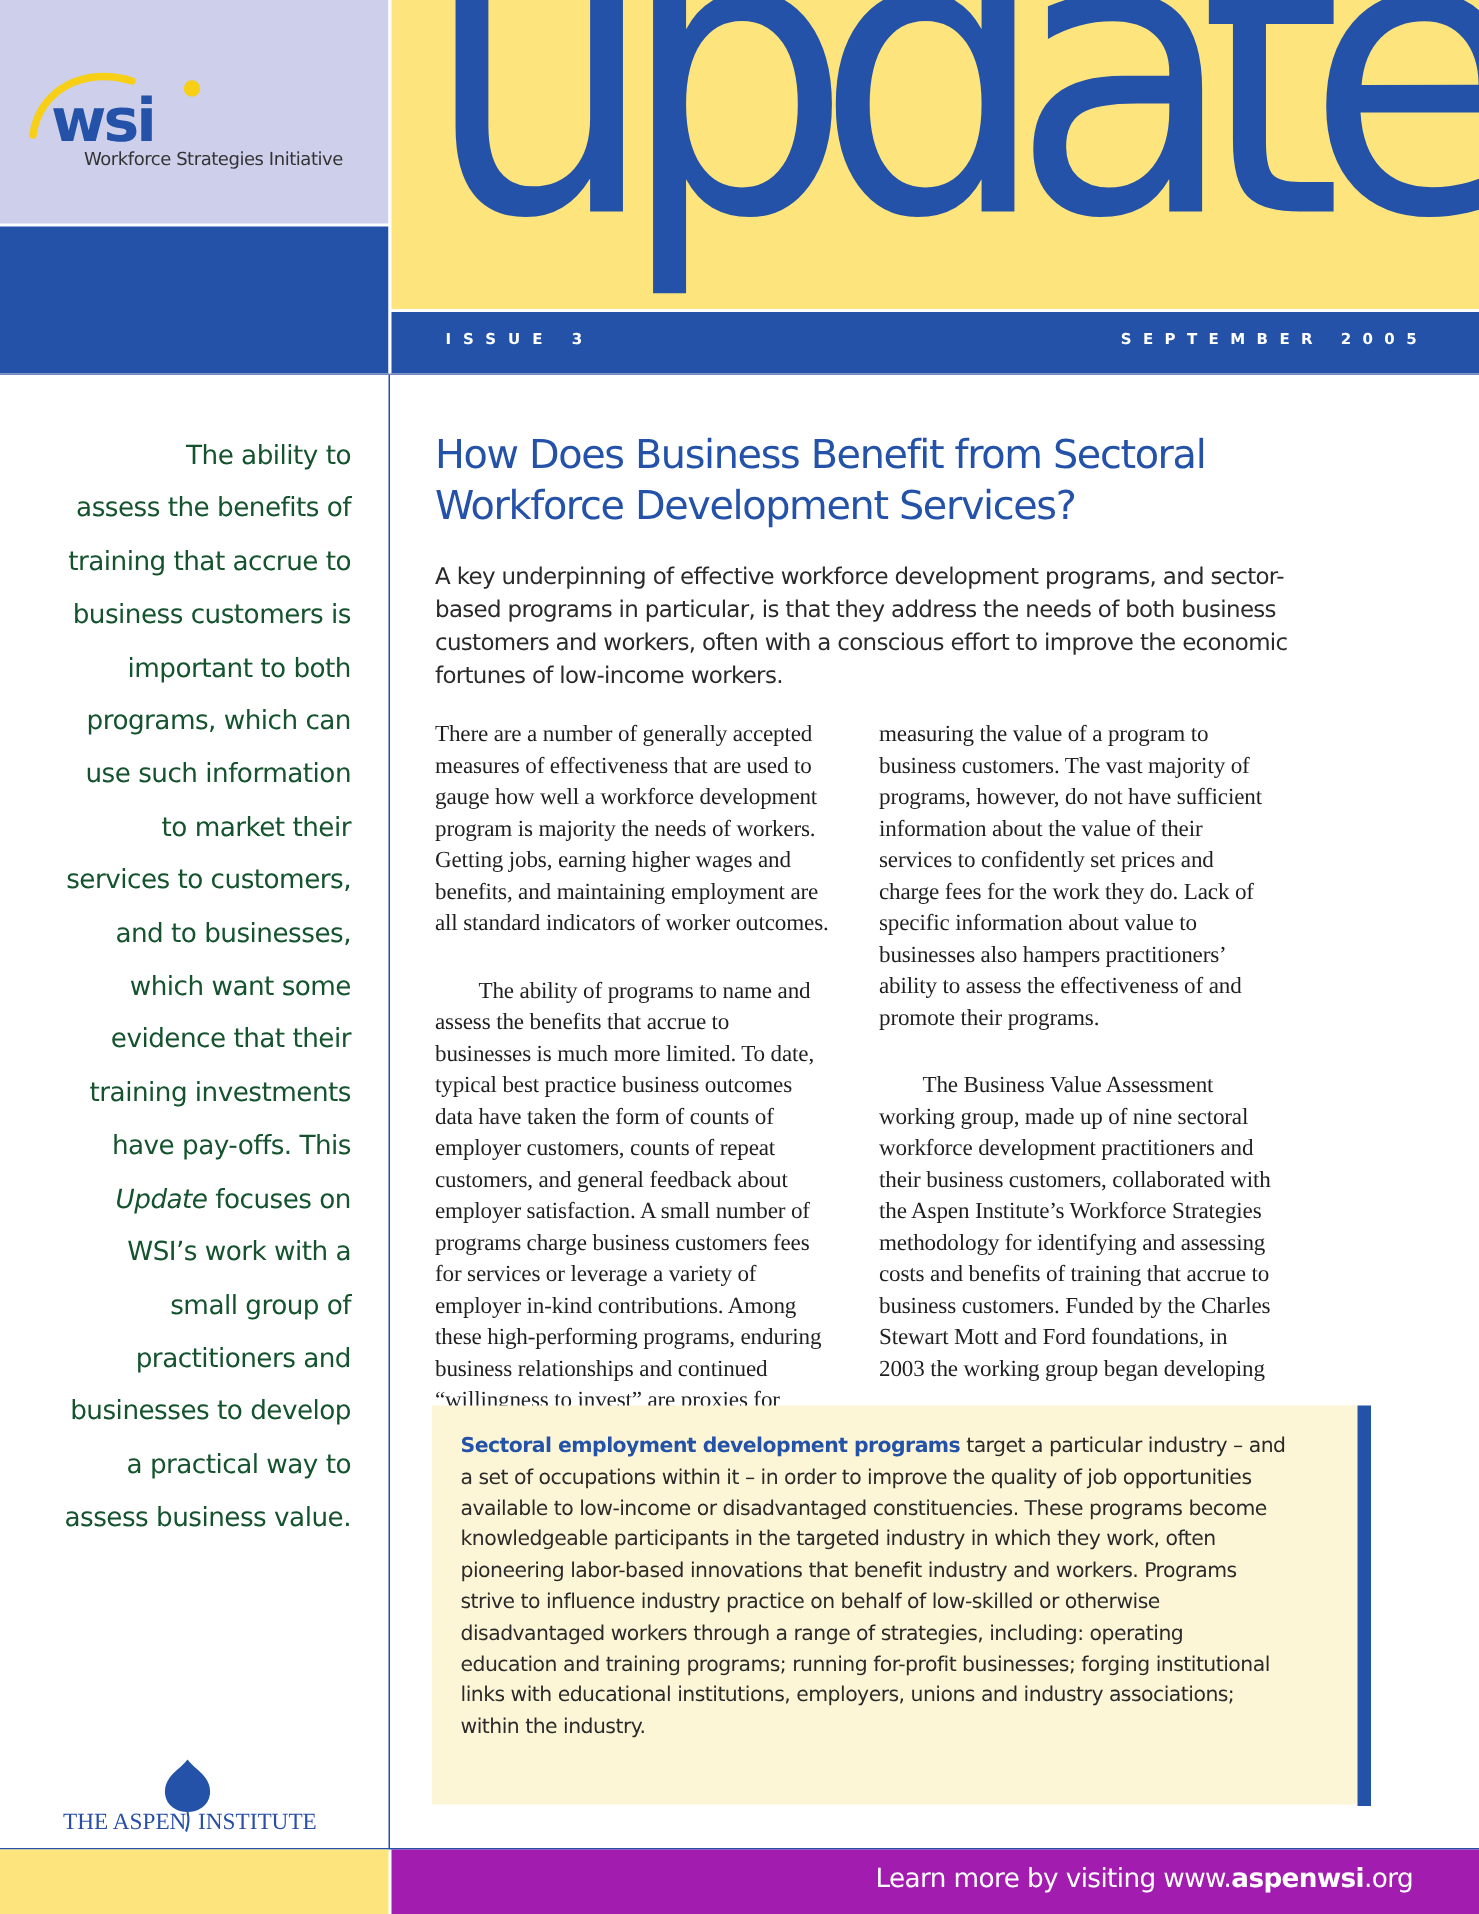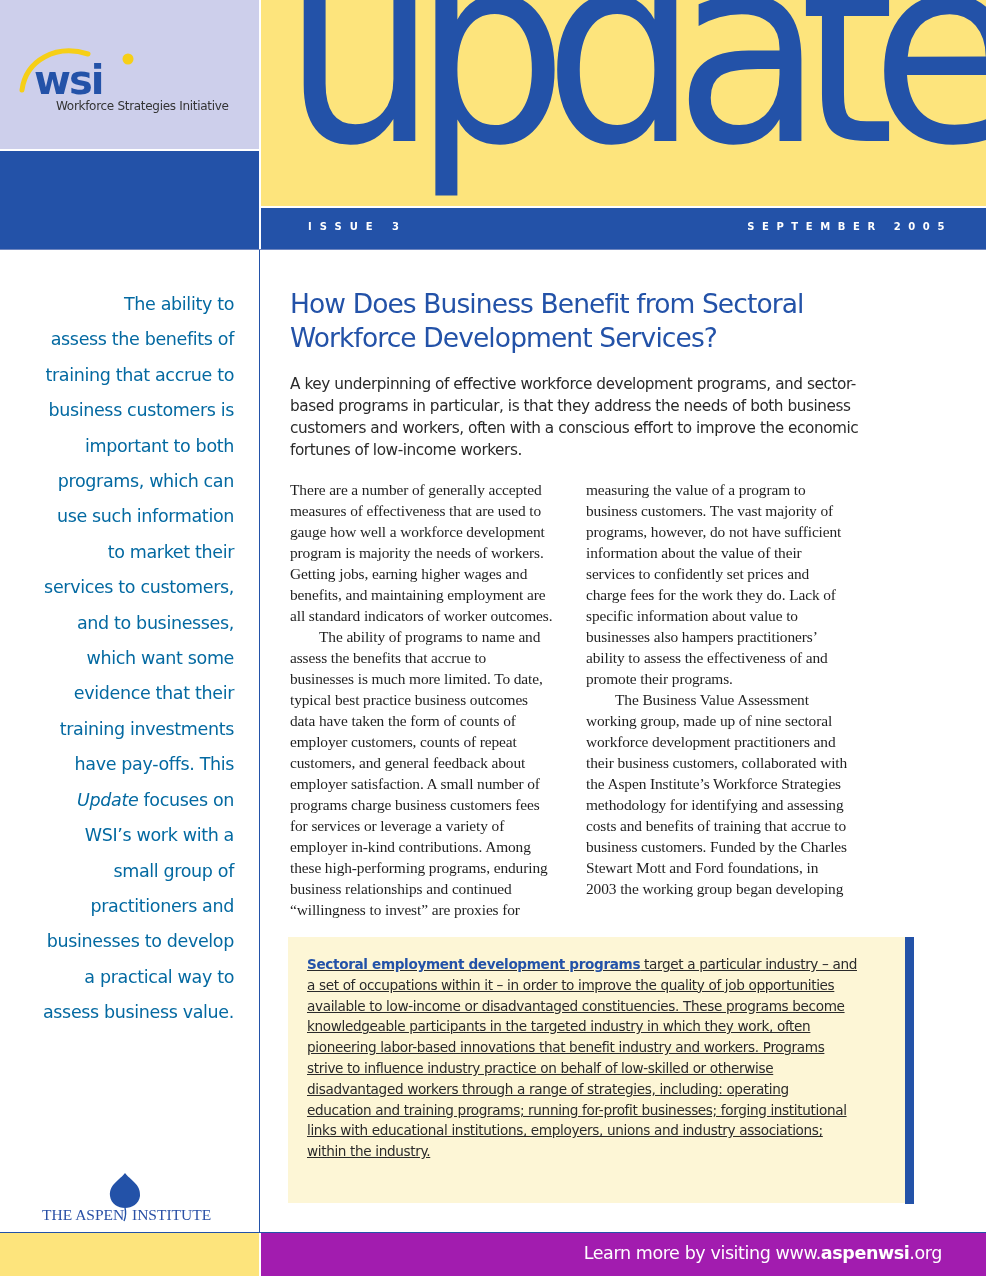--- a/index.html
+++ b/index.html
@@ -26,38 +26,38 @@
     transform: scaleX(0.93); transform-origin: left top;
     white-space: nowrap;
   }
 
   .issue-text {
     position: absolute; top: 13px;
     font-family: "DejaVu Sans", sans-serif;
     font-size: 10px; color: #ffffff; font-weight: bold;
     letter-spacing: 8px;
   }
-  #issue-left { left: 47px; }
+  #issue-left { left: 36px; }
   #issue-right { right: 34px; letter-spacing: 7.6px; }
 
   
   #wsi-logo { left: 16px; top: 42px; width: 140px; height: 60px; }
   #wsi-tagline {
     left: 56px; top: 99px;
     font-family: "DejaVu Sans", sans-serif; font-size: 12px; color: #333333;
     letter-spacing: -0.3px; white-space: nowrap;
   }
 
   
   #col-rule { left: 259px; top: 250px; width: 1px; height: 982px; background: #2352a8; }
 
   
   #pull-quote {
     left: 20px; top: 287px; width: 214px;
-    text-align: right; color: #0369a1;
+    text-align: right; color: #14532d;
     font-family: "DejaVu Sans", sans-serif; font-size: 17.5px;
     line-height: 35.4px; letter-spacing: -0.35px;
   }
   #pull-quote .line { display: block; white-space: nowrap; }
 
   
   #aspen-logo { left: 40px; top: 1172px; width: 180px; height: 56px; }
   #aspen-text {
     position: absolute; left: 2px; top: 34px;
     font-family: "Liberation Serif", serif; font-size: 15.5px; color: #2a50a6;
@@ -90,35 +90,35 @@
     color: #2a2a2a; letter-spacing: -0.45px;
   }
   #intro .line { display: block; white-space: nowrap; }
 
   
   .body-col {
     font-family: "Liberation Serif", serif; font-size: 15.4px; line-height: 21px;
     color: #1f1f1f; letter-spacing: -0.1px;
   }
   .body-col .line { display: block; white-space: nowrap; }
-  .body-col .indent { padding-left: 29px; }
+  .body-col .indent { padding-left: 29px; margin-top: 24px; }
   #col-left { left: 290px; top: 479px; width: 300px; }
   #col-right { left: 586px; top: 479px; width: 300px; }
 
   
   #sidebar-box {
     left: 288px; top: 937px; width: 617px; height: 266px; background: #fdf6d6;
   }
   #sidebar-accent { left: 905px; top: 937px; width: 9px; height: 267px; background: #2352a8; }
   #sidebar-text {
     position: absolute; left: 19px; top: 17px; width: 590px;
     font-family: "DejaVu Sans", sans-serif; font-size: 13.6px; line-height: 20.8px;
     color: #2a2a2a; letter-spacing: -0.35px;
   }
-  #sidebar-text .line { display: block; white-space: nowrap; text-decoration: underline; }
+  #sidebar-text .line { display: block; white-space: nowrap; }
   #sidebar-text .term { color: #2352a8; font-weight: bold; }
 </style>
 </head>
 <body>
 
 <div class="abs" id="logo-panel"></div>
 <div class="abs" id="left-blue"></div>
 <div class="abs" id="divider-v-top"></div>
 
 <svg class="abs" id="wsi-logo" viewBox="0 0 140 60">

